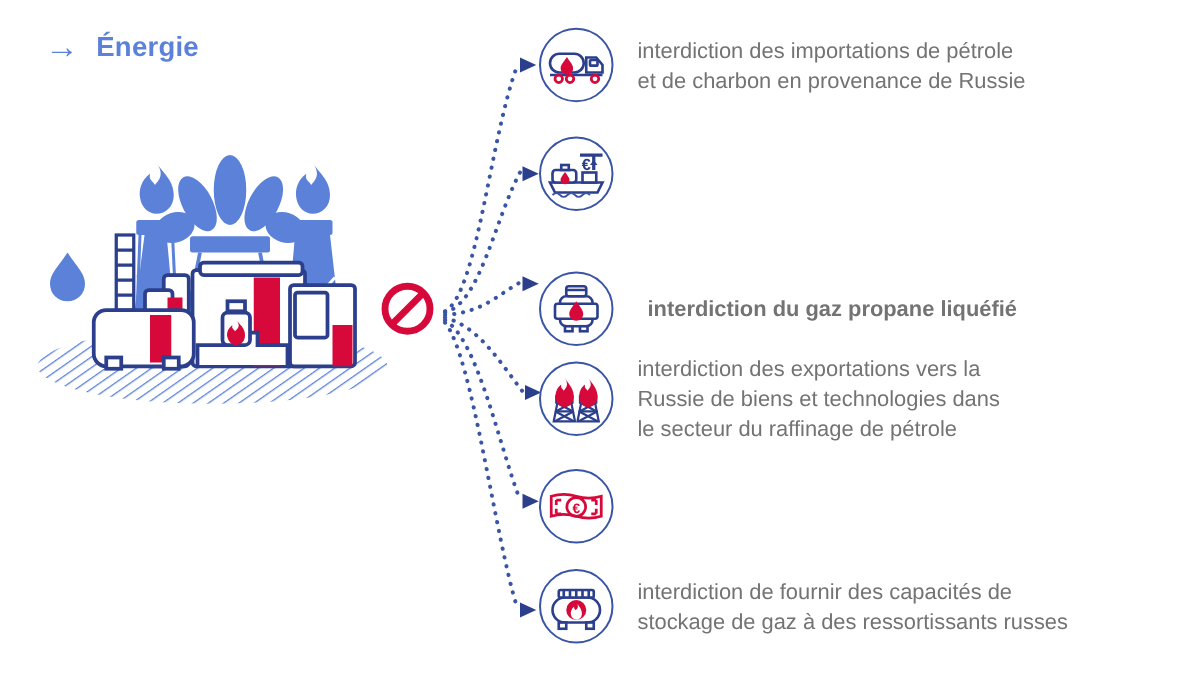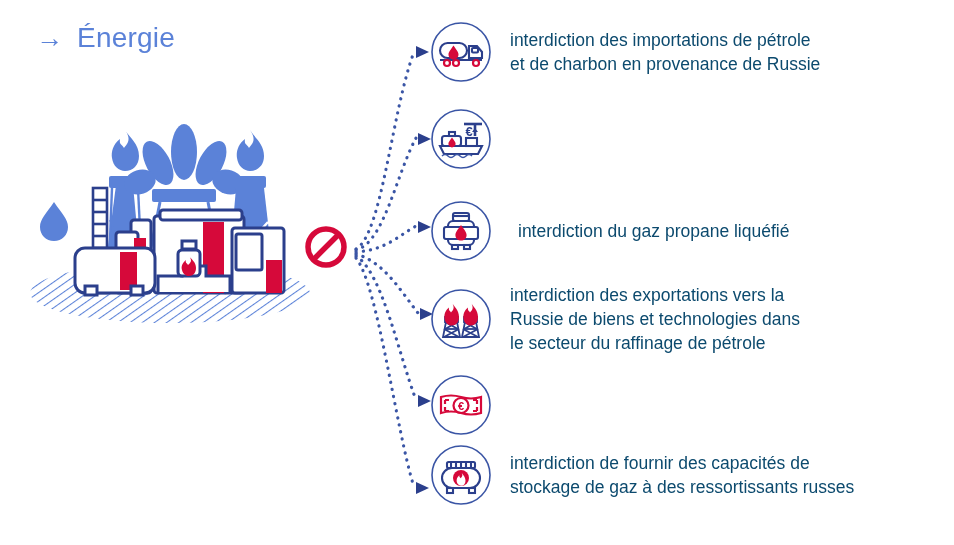--- a/index.html
+++ b/index.html
@@ -15,21 +15,21 @@
 
   
   .title-block{
     position:absolute;left:36px;top:24px;
     display:flex;align-items:center;gap:14px;
   }
   .title-arrow{
     font-size:27px;line-height:1;color:#5b82d8;font-weight:400;
   }
   .title-text{
-    font-size:28px;font-weight:normal;color:#5b82d8;
+    font-size:22px;font-weight:bold;color:#5b82d8;
     letter-spacing:.2px;line-height:1;
   }
 
   
   .illustration{position:absolute;left:30px;top:110px;width:310px;height:215px;}
   .illustration svg{display:block;}
 
   
   .ban{position:absolute;left:303px;top:224px;width:46px;height:46px;}
 
@@ -39,21 +39,21 @@
   
   .items{position:absolute;left:428px;top:0;width:526px;height:545px;}
   .item{
     position:absolute;left:0;display:flex;align-items:center;gap:16px;
   }
   .icon-wrap{
     width:66px;height:66px;flex:0 0 66px;position:relative;
   }
   .icon-wrap svg{display:block;}
   .item-text{
-    font-size:17.5px;line-height:1.38;color:#0c4a6e;
+    font-size:17.5px;line-height:1.38;color:#737373;
     font-family:"Liberation Sans", sans-serif;
     white-space:pre-line;
   }
   .item.indent .item-text{padding-left:8px;}
 </style>
 </head>
 <body>
 
 <div class="canvas">
 
@@ -245,21 +245,21 @@
           </g>
           <text x="41" y="30" font-family="'Liberation Sans',sans-serif" font-size="13" font-weight="bold" fill="#2b3f8c" text-anchor="middle">€</text>
           <path d="M47 22 l3 4 h-6 z" fill="#2b3f8c"></path>
           <g stroke="#3a55a5" stroke-width="1.5" fill="none">
             <path d="M14 50 q3 -3 6 0 t6 0 t6 0 t6 0 t6 0"></path>
           </g>
         </svg>
       </span>
     </div>
 
-    <div class="item indent" style="top:198px;">
+    <div class="item indent" style="top:214px;font-weight:bold;">
       <span class="icon-wrap">
         <svg width="66" height="66" viewBox="0 0 66 66">
           <circle cx="33" cy="33" r="29" fill="none" stroke="#3a55a5" stroke-width="1.6"></circle>
           <g stroke="#2b3f8c" stroke-width="2.1" fill="#fff">
             <rect x="20" y="23" width="26" height="24" rx="5"></rect>
             <rect x="16" y="29" width="34" height="12" rx="2"></rect>
             <rect x="25" y="15" width="16" height="8" rx="2"></rect>
             <line x1="25" y1="18" x2="41" y2="18"></line>
             <rect x="24" y="47" width="6" height="4"></rect>
             <rect x="36" y="47" width="6" height="4"></rect>
@@ -309,21 +309,21 @@
             <path d="M49 28 v4 M49 28 h-4"></path>
             <path d="M17 39 v-4 M17 39 h4"></path>
             <path d="M49 39 v-4 M49 39 h-4"></path>
           </g>
           <circle cx="33" cy="33.5" r="7.5" fill="none" stroke="#d6093a" stroke-width="2.2"></circle>
           <text x="33" y="38" font-family="'Liberation Sans',sans-serif" font-size="11" font-weight="bold" fill="#d6093a" text-anchor="middle">€</text>
         </svg>
       </span>
     </div>
 
-    <div class="item" style="top:442px;">
+    <div class="item" style="top:452px;">
       <span class="icon-wrap">
         <svg width="66" height="66" viewBox="0 0 66 66">
           <circle cx="33" cy="33" r="29" fill="none" stroke="#3a55a5" stroke-width="1.6"></circle>
           <g stroke="#2b3f8c" stroke-width="2.1" fill="#fff">
             <rect x="14" y="26" width="38" height="20" rx="10"></rect>
             <rect x="19" y="20" width="28" height="6" rx="1.5"></rect>
             <line x1="23" y1="20" x2="23" y2="26"></line>
             <line x1="28" y1="20" x2="28" y2="26"></line>
             <line x1="33" y1="20" x2="33" y2="26"></line>
             <line x1="38" y1="20" x2="38" y2="26"></line>

